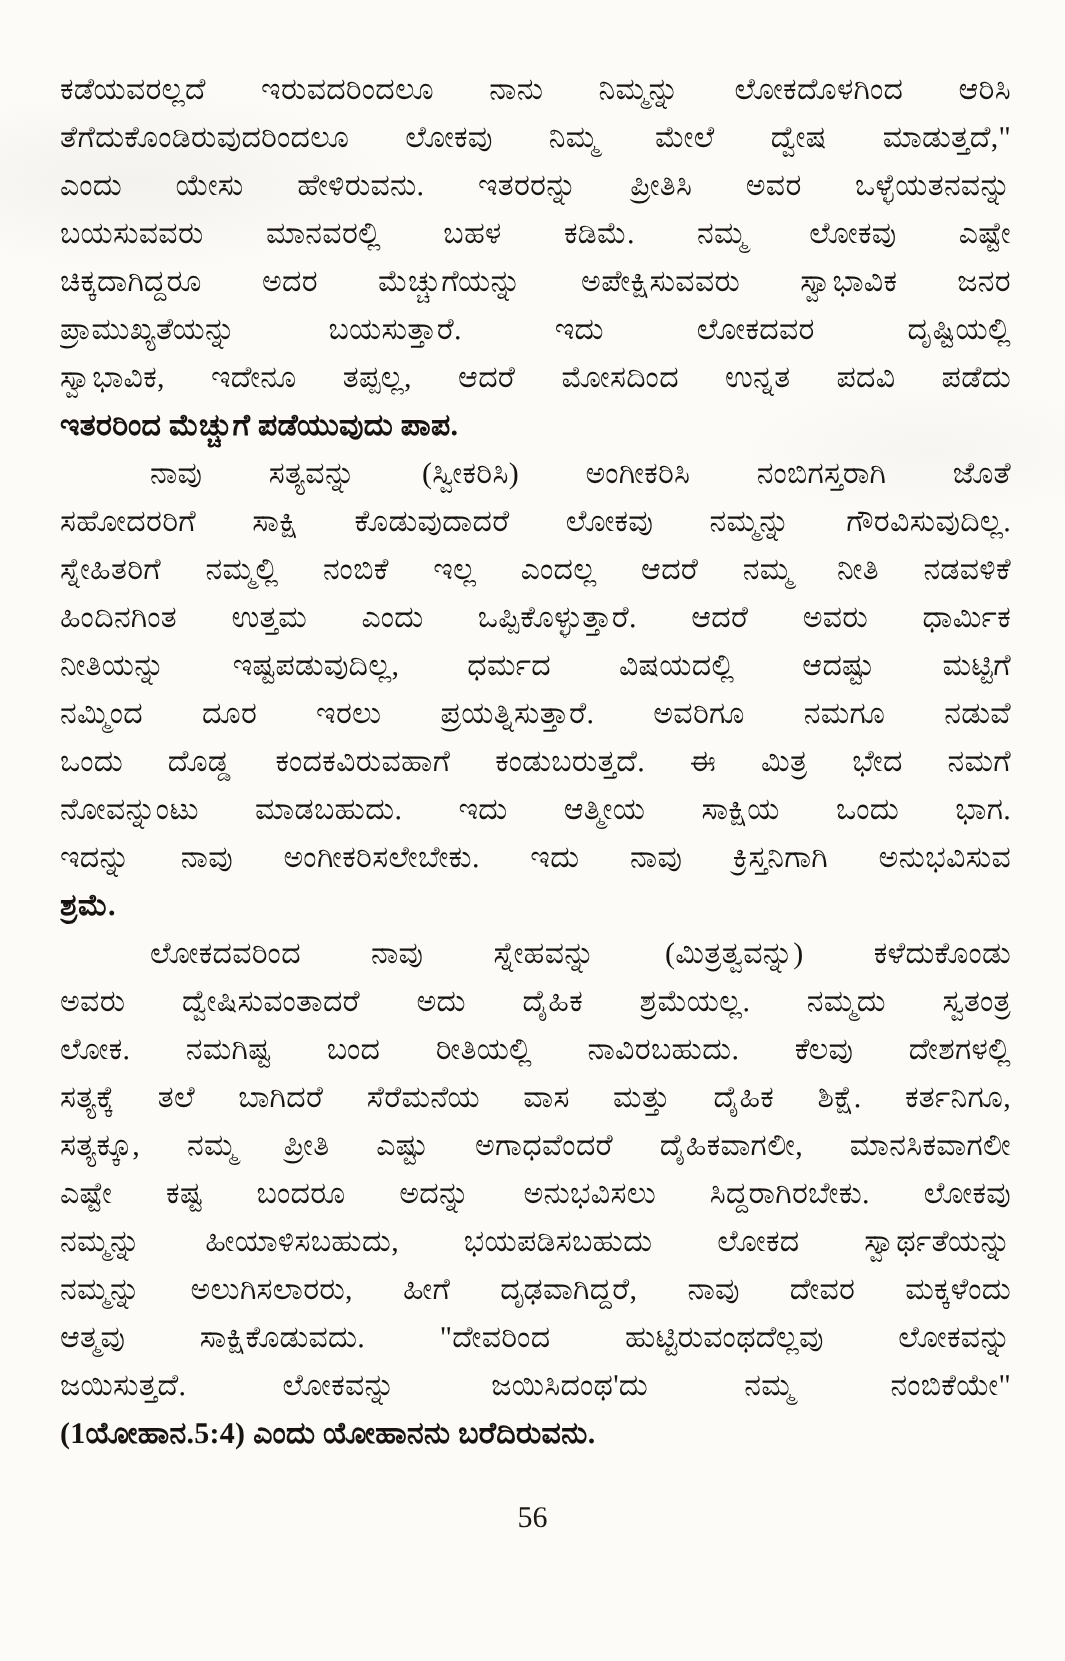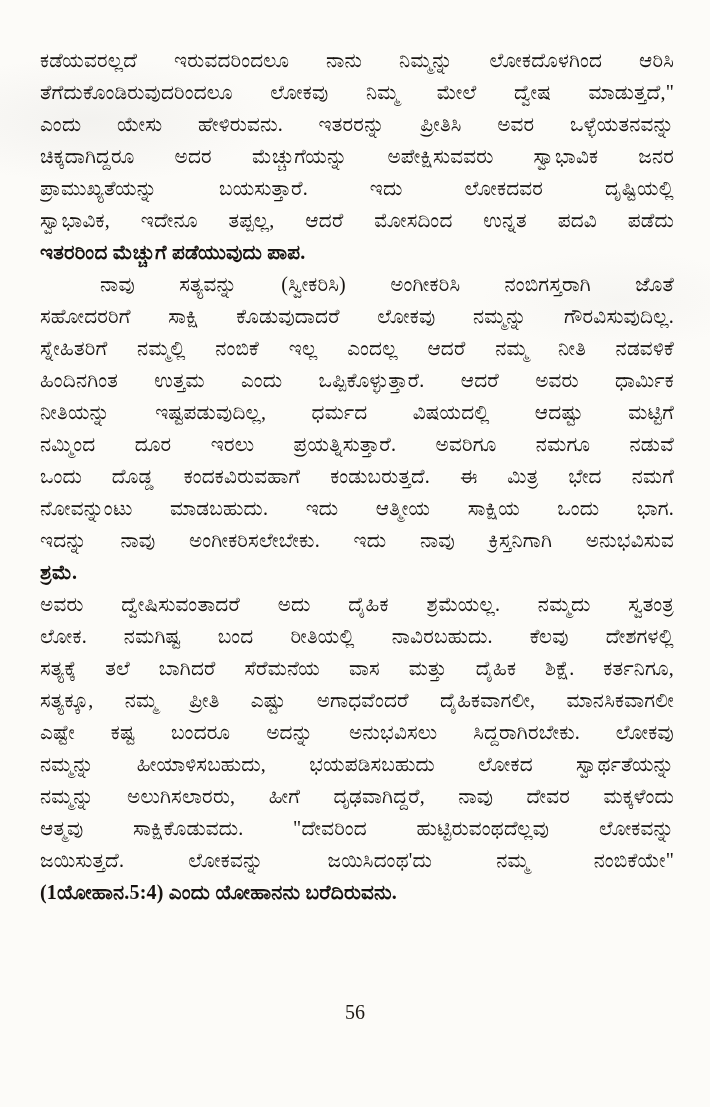--- a/index.html
+++ b/index.html
@@ -56,38 +56,40 @@
 </style>
 </head>
 <body>
 
 <div class="page">
   <div class="body-text">
       <div class="para">
         <div class="line">ಕಡೆಯವರಲ್ಲದೆ ಇರುವದರಿಂದಲೂ ನಾನು ನಿಮ್ಮನ್ನು ಲೋಕದೊಳಗಿಂದ ಆರಿಸಿ</div>
         <div class="line">ತೆಗೆದುಕೊಂಡಿರುವುದರಿಂದಲೂ ಲೋಕವು ನಿಮ್ಮ ಮೇಲೆ ದ್ವೇಷ ಮಾಡುತ್ತದೆ,"</div>
         <div class="line">ಎಂದು ಯೇಸು ಹೇಳಿರುವನು. ಇತರರನ್ನು ಪ್ರೀತಿಸಿ ಅವರ ಒಳ್ಳೆಯತನವನ್ನು</div>
+        <div class="line">ಬಯಸುವವರು ಮಾನವರಲ್ಲಿ ಬಹಳ ಕಡಿಮೆ. ನಮ್ಮ ಲೋಕವು ಎಷ್ಟೇ</div>
         <div class="line">ಚಿಕ್ಕದಾಗಿದ್ದರೂ ಅದರ ಮೆಚ್ಚುಗೆಯನ್ನು ಅಪೇಕ್ಷಿಸುವವರು ಸ್ವಾಭಾವಿಕ ಜನರ</div>
         <div class="line">ಪ್ರಾಮುಖ್ಯತೆಯನ್ನು ಬಯಸುತ್ತಾರೆ. ಇದು ಲೋಕದವರ ದೃಷ್ಟಿಯಲ್ಲಿ</div>
         <div class="line">ಸ್ವಾಭಾವಿಕ, ಇದೇನೂ ತಪ್ಪಲ್ಲ, ಆದರೆ ಮೋಸದಿಂದ ಉನ್ನತ ಪದವಿ ಪಡೆದು</div>
         <div class="line last">ಇತರರಿಂದ ಮೆಚ್ಚುಗೆ ಪಡೆಯುವುದು ಪಾಪ.</div>
       </div>
       <div class="para">
         <div class="line indent">ನಾವು ಸತ್ಯವನ್ನು (ಸ್ವೀಕರಿಸಿ) ಅಂಗೀಕರಿಸಿ ನಂಬಿಗಸ್ತರಾಗಿ ಜೊತೆ</div>
         <div class="line">ಸಹೋದರರಿಗೆ ಸಾಕ್ಷಿ ಕೊಡುವುದಾದರೆ ಲೋಕವು ನಮ್ಮನ್ನು ಗೌರವಿಸುವುದಿಲ್ಲ.</div>
         <div class="line">ಸ್ನೇಹಿತರಿಗೆ ನಮ್ಮಲ್ಲಿ ನಂಬಿಕೆ ಇಲ್ಲ ಎಂದಲ್ಲ ಆದರೆ ನಮ್ಮ ನೀತಿ ನಡವಳಿಕೆ</div>
         <div class="line">ಹಿಂದಿನಗಿಂತ ಉತ್ತಮ ಎಂದು ಒಪ್ಪಿಕೊಳ್ಳುತ್ತಾರೆ. ಆದರೆ ಅವರು ಧಾರ್ಮಿಕ</div>
         <div class="line">ನೀತಿಯನ್ನು ಇಷ್ಟಪಡುವುದಿಲ್ಲ, ಧರ್ಮದ ವಿಷಯದಲ್ಲಿ ಆದಷ್ಟು ಮಟ್ಟಿಗೆ</div>
         <div class="line">ನಮ್ಮಿಂದ ದೂರ ಇರಲು ಪ್ರಯತ್ನಿಸುತ್ತಾರೆ. ಅವರಿಗೂ ನಮಗೂ ನಡುವೆ</div>
         <div class="line">ಒಂದು ದೊಡ್ಡ ಕಂದಕವಿರುವಹಾಗೆ ಕಂಡುಬರುತ್ತದೆ. ಈ ಮಿತ್ರ ಭೇದ ನಮಗೆ</div>
         <div class="line">ನೋವನ್ನುಂಟು ಮಾಡಬಹುದು. ಇದು ಆತ್ಮೀಯ ಸಾಕ್ಷಿಯ ಒಂದು ಭಾಗ.</div>
         <div class="line">ಇದನ್ನು ನಾವು ಅಂಗೀಕರಿಸಲೇಬೇಕು. ಇದು ನಾವು ಕ್ರಿಸ್ತನಿಗಾಗಿ ಅನುಭವಿಸುವ</div>
         <div class="line last">ಶ್ರಮೆ.</div>
       </div>
       <div class="para">
+        <div class="line indent">ಲೋಕದವರಿಂದ ನಾವು ಸ್ನೇಹವನ್ನು (ಮಿತ್ರತ್ವವನ್ನು) ಕಳೆದುಕೊಂಡು</div>
         <div class="line">ಅವರು ದ್ವೇಷಿಸುವಂತಾದರೆ ಅದು ದೈಹಿಕ ಶ್ರಮೆಯಲ್ಲ. ನಮ್ಮದು ಸ್ವತಂತ್ರ</div>
         <div class="line">ಲೋಕ. ನಮಗಿಷ್ಟ ಬಂದ  ರೀತಿಯಲ್ಲಿ ನಾವಿರಬಹುದು. ಕೆಲವು ದೇಶಗಳಲ್ಲಿ</div>
         <div class="line">ಸತ್ಯಕ್ಕೆ ತಲೆ ಬಾಗಿದರೆ ಸೆರೆಮನೆಯ ವಾಸ ಮತ್ತು ದೈಹಿಕ ಶಿಕ್ಷೆ. ಕರ್ತನಿಗೂ,</div>
         <div class="line">ಸತ್ಯಕ್ಕೂ, ನಮ್ಮ ಪ್ರೀತಿ ಎಷ್ಟು ಅಗಾಧವೆಂದರೆ ದೈಹಿಕವಾಗಲೀ, ಮಾನಸಿಕವಾಗಲೀ</div>
         <div class="line">ಎಷ್ಟೇ ಕಷ್ಟ ಬಂದರೂ ಅದನ್ನು ಅನುಭವಿಸಲು ಸಿದ್ದರಾಗಿರಬೇಕು. ಲೋಕವು</div>
         <div class="line">ನಮ್ಮನ್ನು ಹೀಯಾಳಿಸಬಹುದು, ಭಯಪಡಿಸಬಹುದು ಲೋಕದ ಸ್ವಾರ್ಥತೆಯನ್ನು</div>
         <div class="line">ನಮ್ಮನ್ನು ಅಲುಗಿಸಲಾರರು, ಹೀಗೆ ದೃಢವಾಗಿದ್ದರೆ, ನಾವು ದೇವರ ಮಕ್ಕಳೆಂದು</div>
         <div class="line">ಆತ್ಮವು ಸಾಕ್ಷಿಕೊಡುವದು. "ದೇವರಿಂದ ಹುಟ್ಟಿರುವಂಥದೆಲ್ಲವು ಲೋಕವನ್ನು</div>
         <div class="line">ಜಯಿಸುತ್ತದೆ. ಲೋಕವನ್ನು ಜಯಿಸಿದಂಥ'ದು ನಮ್ಮ ನಂಬಿಕೆಯೇ"</div>
         <div class="line last">(1ಯೋಹಾನ.5:4) ಎಂದು ಯೋಹಾನನು ಬರೆದಿರುವನು.</div>

